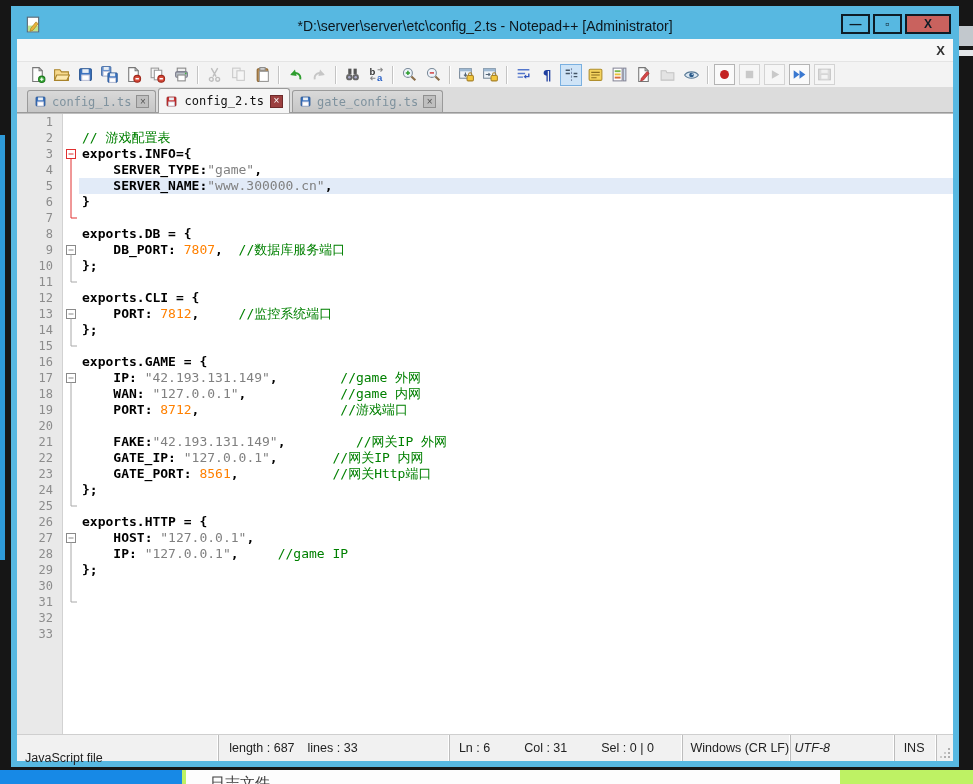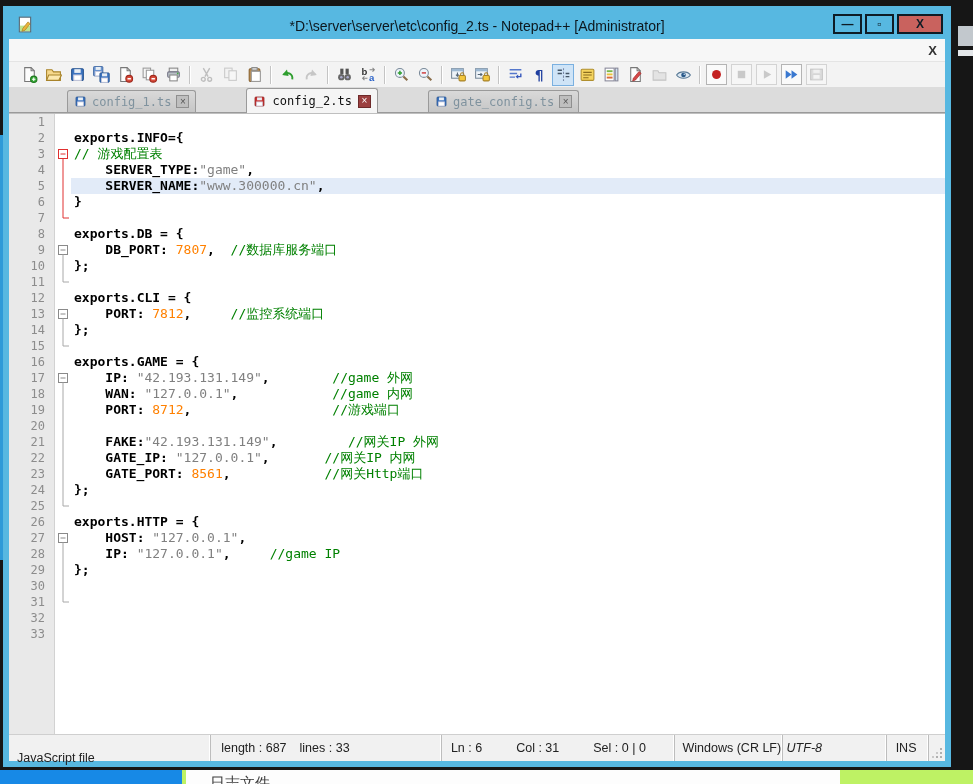--- a/index.html
+++ b/index.html
@@ -10,21 +10,21 @@
   .bg-left-blue{position:absolute;left:0;top:135px;width:5px;height:425px;background:#2e9ad8;}
   .bg-patch1{position:absolute;left:958px;top:26px;width:15px;height:20px;background:#c2c8cd;}
   .bg-patch2{position:absolute;left:958px;top:50px;width:15px;height:6px;background:#e4e7ea;}
   .bottom-strip{position:absolute;left:0;top:770px;width:973px;height:14px;background:#bef264;}
   .bottom-blue{position:absolute;left:0;top:0;width:182px;height:14px;background:#1789e6;}
   .bottom-white{position:absolute;left:186px;top:0;width:654px;height:14px;background:#fdfdfd;overflow:hidden;}
   .bottom-white span{display:block;margin-left:24px;font-size:15px;line-height:27px;color:#3a3a3a;
     font-family:"DejaVu Sans",sans-serif;}
 
   
-  .win{position:absolute;left:3px;top:6px;width:948px;height:761px;border:6px solid #57b8e1;background:#404040;}
+  .win{position:absolute;left:11px;top:6px;width:948px;height:761px;border:6px solid #57b8e1;background:#404040;}
   .titlebar{height:27px;background:#57b8e1;position:relative;display:flex;align-items:center;justify-content:center;}
   .title-icon{position:absolute;left:7px;top:3px;width:18px;height:19px;}
   .title-text{font-size:14px;color:#0d171d;white-space:nowrap;}
   .winbtns{position:absolute;right:2px;top:2px;display:flex;gap:3px;}
   .wbtn{height:20px;border:2px solid #0e1c26;display:flex;align-items:center;justify-content:center;
     font-size:12px;font-weight:bold;color:#0e1c26;background:#57b8e1;cursor:default;}
   .wbtn.min,.wbtn.max{width:29px;}
   .wbtn.close{width:46px;background:#c9625e;}
 
   
@@ -40,21 +40,21 @@
   .tbtn.disabled{opacity:.5;filter:grayscale(1);}
   .tbtn.active{background:#cfe4f7;border:1px solid #7ab0e0;}
   .tbtn.boxed{border:1px solid #b4b4b4;background:#fafafa;width:21px;height:21px;margin:0 2px;}
   .tsep{width:1px;height:18px;background:#c4c4c4;margin:0 4px;box-shadow:1px 0 0 #fff;}
 
   
   .tabbar{height:26px;background:#dcdcdc;display:flex;align-items:flex-end;padding-left:10px;
     border-bottom:1px solid #9a9a9a;position:relative;}
   .tab{display:inline-flex;align-items:center;gap:5px;height:22px;padding:2px 6px;margin-right:2px;
     background:linear-gradient(#d9d9d9,#c6c6c6);border:1px solid #9a9a9a;border-bottom:none;
-    border-radius:3px 3px 0 0;position:relative;margin-left:48px;}
+    border-radius:3px 3px 0 0;position:relative;}
   .tab .tlabel{font-size:12px;color:#7f929e;white-space:nowrap;font-family:"DejaVu Sans Mono","Liberation Mono",monospace;}
   .tab.active{height:25px;background:#f5f5f5;margin-bottom:-1px;z-index:2;gap:6px;}
   .tab.active .tlabel{color:#111;}
   .tclose{width:13px;height:13px;display:flex;align-items:center;justify-content:center;
     background:#bfbfbf;border:1px solid #8f8f8f;font-size:10px;line-height:1;color:#555;}
   .tab.active .tclose{background:#9c4040;border-color:#6e2a2a;color:#fff;}
 
   
   .editor{height:621px;background:#fff;display:flex;overflow:hidden;border-top:1px solid #bfbfbf;}
   .gutter{width:46px;background:#e9e9e9;border-right:1px solid #d2d2d2;}
@@ -509,22 +509,22 @@
           </svg></div>
         <div class="frow"><svg width="16" height="16">
             <line x1="8" y1="0" x2="8" y2="8" stroke="#a8a8a8"></line>
             <line x1="8" y1="8" x2="14" y2="8" stroke="#a8a8a8"></line>
           </svg></div>
         <div class="frow"></div>
         <div class="frow"></div>
       </div>
     <div class="codecol" id="codecol">
         <div class="crow"></div>
+        <div class="crow"><span class="tk-m">// 游戏配置表</span></div>
         <div class="crow"><span class="tk-i">exports</span><span class="tk-o">.</span><span class="tk-i">INFO</span><span class="tk-o">={</span></div>
-        <div class="crow"><span class="tk-m">// 游戏配置表</span></div>
         <div class="crow"><span>    </span><span class="tk-i">SERVER_TYPE</span><span class="tk-o">:</span><span class="tk-s">"game"</span><span class="tk-o">,</span></div>
         <div class="crow cur"><span>    </span><span class="tk-i">SERVER_NAME</span><span class="tk-o">:</span><span class="tk-s">"www.300000.cn"</span><span class="tk-o">,</span></div>
         <div class="crow"><span class="tk-o">}</span></div>
         <div class="crow"></div>
         <div class="crow"><span class="tk-i">exports</span><span class="tk-o">.</span><span class="tk-i">DB</span><span> </span><span class="tk-o">=</span><span> </span><span class="tk-o">{</span></div>
         <div class="crow"><span>    </span><span class="tk-i">DB_PORT</span><span class="tk-o">:</span><span> </span><span class="tk-n">7807</span><span class="tk-o">,</span><span>  </span><span class="tk-m">//数据库服务端口</span></div>
         <div class="crow"><span class="tk-o">};</span></div>
         <div class="crow"></div>
         <div class="crow"><span class="tk-i">exports</span><span class="tk-o">.</span><span class="tk-i">CLI</span><span> </span><span class="tk-o">=</span><span> </span><span class="tk-o">{</span></div>
         <div class="crow"><span>    </span><span class="tk-i">PORT</span><span class="tk-o">:</span><span> </span><span class="tk-n">7812</span><span class="tk-o">,</span><span>     </span><span class="tk-m">//监控系统端口</span></div>

